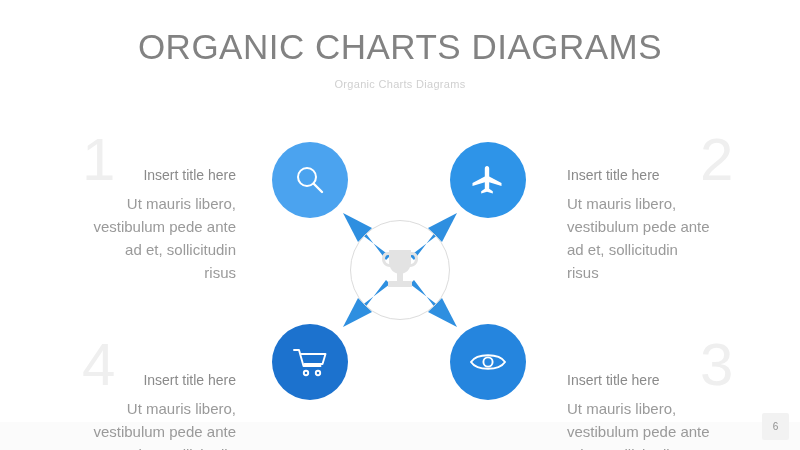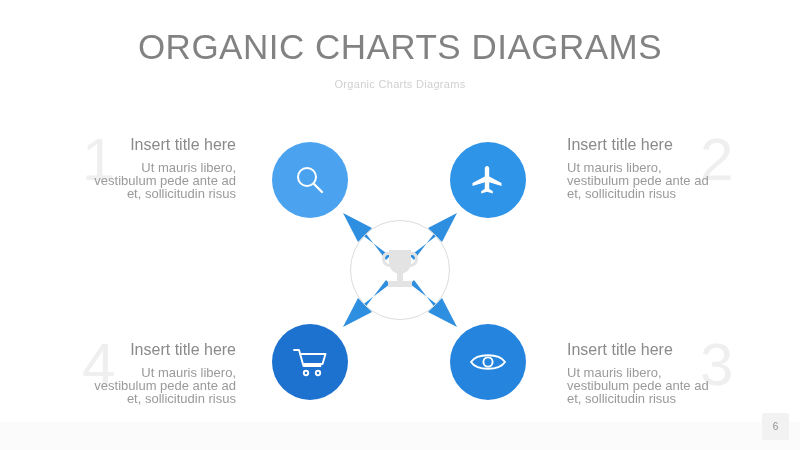--- a/index.html
+++ b/index.html
@@ -51,29 +51,30 @@
     color: #d0d0d0;
     letter-spacing: 0.3px;
   }
 
   
   .block {
     position: absolute;
     width: 145px;
   }
   .block .b-title {
-    font-size: 16px;
+    font-size: 14px;
     color: #8a8a8a;
     margin-bottom: 9px;
     line-height: 15px;
+    margin-top: 31px;
   }
   .block .b-body {
-    font-size: 13px;
+    font-size: 15px;
     color: #9a9a9a;
-    line-height: 13px;
+    line-height: 23px;
   }
   .block-left  { text-align: right; }
   .block-right { text-align: left;  }
 
   .block-1 { left: 91px;  top: 137px; }
   .block-4 { left: 91px;  top: 342px; }
   .block-2 { left: 567px; top: 137px; }
   .block-3 { left: 567px; top: 342px; }
 
   .numeral {

